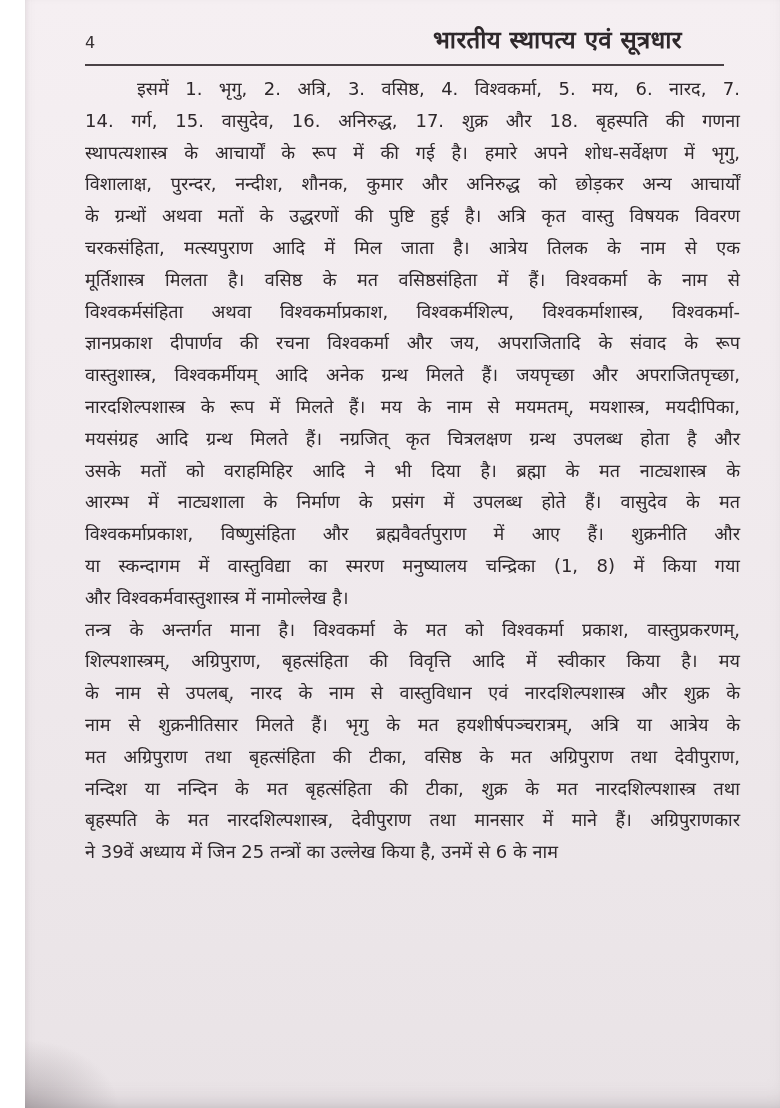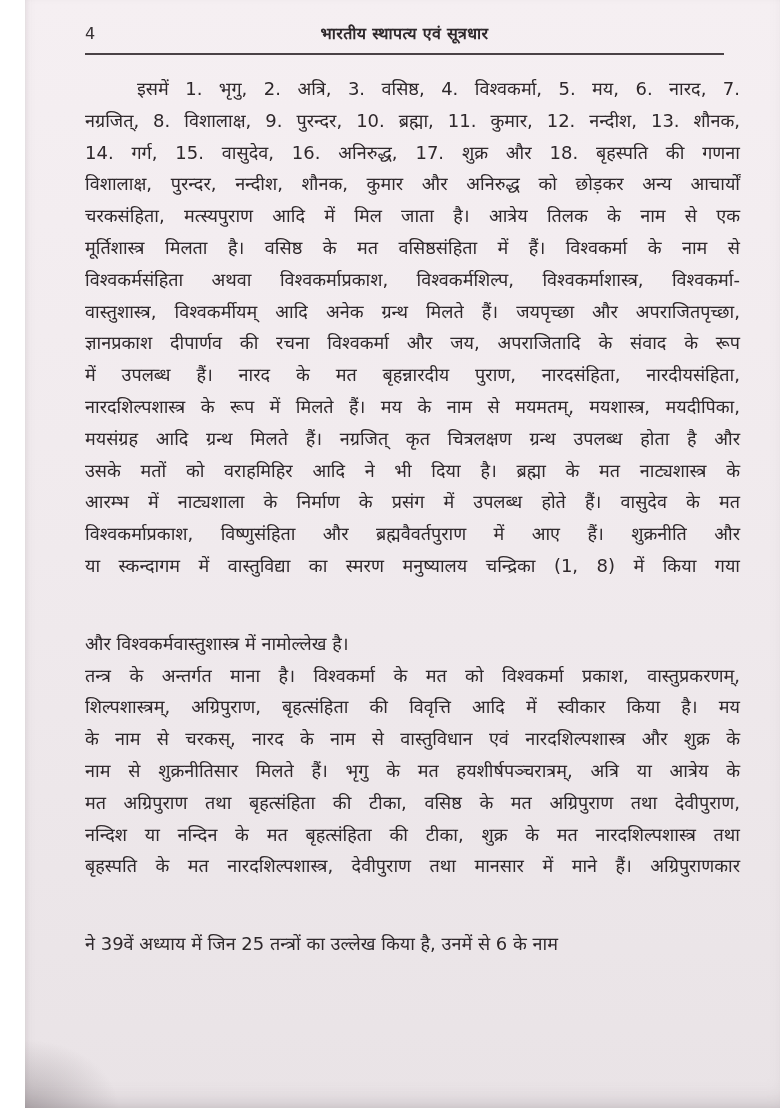--- a/index.html
+++ b/index.html
@@ -48,22 +48,22 @@
     border-bottom: 2px solid #4a4246;
     padding-bottom: 9px;
   }
   .page-number {
     width: 42px;
     font-size: 16px;
     color: #373134;
   }
   .page-title {
     flex: 1;
-    text-align: center;
-    font-size: 16px;
+    text-align: right;
+    font-size: 24px;
     font-weight: bold;
     color: #2e282b;
     letter-spacing: 0.3px;
   }
   .header-spacer {
     width: 42px;
   }
   .body-text {
     position: absolute;
     left: 60px;
@@ -77,56 +77,55 @@
     height: 31.8px;
     text-align: justify;
     text-align-last: justify;
     white-space: normal;
   }
   .line.first {
     text-indent: 52px;
   }
   .line.last {
     text-align-last: left;
-    margin-top: 46px;
   }
 </style>
 </head>
 <body>
 
 <div class="canvas">
   <div class="page">
 
     <div class="page-header">
       <span class="page-number">4</span>
       <span class="page-title">भारतीय स्थापत्य एवं सूत्रधार</span>
       <span class="header-spacer"></span>
     </div>
 
     <div class="body-text" id="text-block">
         <div class="line first">इसमें 1. भृगु, 2. अत्रि, 3. वसिष्ठ, 4. विश्वकर्मा, 5. मय, 6. नारद, 7.</div>
-        <div class="line">नग्रजित्, 8. विशालाक्ष, 9. पुरन्दर, 10. ब्रह्मा, 11. कुमार, 12. नन्दीश, 13. शौनक,</div>
         <div class="line">14. गर्ग, 15. वासुदेव, 16. अनिरुद्ध, 17. शुक्र और 18. बृहस्पति की गणना</div>
+        <div class="line">स्थापत्यशास्त्र के आचार्यों के रूप में की गई है। हमारे अपने शोध-सर्वेक्षण में भृगु,</div>
         <div class="line">विशालाक्ष, पुरन्दर, नन्दीश, शौनक, कुमार और अनिरुद्ध को छोड़कर अन्य आचार्यों</div>
+        <div class="line">के ग्रन्थों अथवा मतों के उद्धरणों की पुष्टि हुई है। अत्रि कृत वास्तु विषयक विवरण</div>
         <div class="line">चरकसंहिता, मत्स्यपुराण आदि में मिल जाता है। आत्रेय तिलक के नाम से एक</div>
         <div class="line">मूर्तिशास्त्र मिलता है। वसिष्ठ के मत वसिष्ठसंहिता में हैं। विश्वकर्मा के नाम से</div>
         <div class="line">विश्वकर्मसंहिता अथवा विश्वकर्माप्रकाश, विश्वकर्मशिल्प, विश्वकर्माशास्त्र, विश्वकर्मा-</div>
+        <div class="line">ज्ञानप्रकाश दीपार्णव की रचना विश्वकर्मा और जय, अपराजितादि के संवाद के रूप</div>
         <div class="line">वास्तुशास्त्र, विश्वकर्मीयम् आदि अनेक ग्रन्थ मिलते हैं। जयपृच्छा और अपराजितपृच्छा,</div>
-        <div class="line">ज्ञानप्रकाश दीपार्णव की रचना विश्वकर्मा और जय, अपराजितादि के संवाद के रूप</div>
-        <div class="line">में उपलब्ध हैं। नारद के मत बृहन्नारदीय पुराण, नारदसंहिता, नारदीयसंहिता,</div>
         <div class="line">नारदशिल्पशास्त्र के रूप में मिलते हैं। मय के नाम से मयमतम्, मयशास्त्र, मयदीपिका,</div>
         <div class="line">मयसंग्रह आदि ग्रन्थ मिलते हैं। नग्रजित् कृत चित्रलक्षण ग्रन्थ उपलब्ध होता है और</div>
         <div class="line">उसके मतों को वराहमिहिर आदि ने भी दिया है। ब्रह्मा के मत नाट्यशास्त्र के</div>
         <div class="line">आरम्भ में नाट्यशाला के निर्माण के प्रसंग में उपलब्ध होते हैं। वासुदेव के मत</div>
         <div class="line">विश्वकर्माप्रकाश, विष्णुसंहिता और ब्रह्मवैवर्तपुराण में आए हैं। शुक्रनीति और</div>
         <div class="line">या स्कन्दागम में वास्तुविद्या का स्मरण मनुष्यालय चन्द्रिका (1, 8) में किया गया</div>
         <div class="line last">और विश्वकर्मवास्तुशास्त्र में नामोल्लेख है।</div>
         <div class="line">तन्त्र के अन्तर्गत माना है। विश्वकर्मा के मत को विश्वकर्मा प्रकाश, वास्तुप्रकरणम्,</div>
         <div class="line">शिल्पशास्त्रम्, अग्रिपुराण, बृहत्संहिता की विवृत्ति आदि में स्वीकार किया है। मय</div>
-        <div class="line">के नाम से चरकस्, नारद के नाम से वास्तुविधान एवं नारदशिल्पशास्त्र और शुक्र के</div>
+        <div class="line">के नाम से उपलब्, नारद के नाम से वास्तुविधान एवं नारदशिल्पशास्त्र और शुक्र के</div>
         <div class="line">नाम से शुक्रनीतिसार मिलते हैं। भृगु के मत हयशीर्षपञ्चरात्रम्, अत्रि या आत्रेय के</div>
         <div class="line">मत अग्रिपुराण तथा बृहत्संहिता की टीका, वसिष्ठ के मत अग्रिपुराण तथा देवीपुराण,</div>
         <div class="line">नन्दिश या नन्दिन के मत बृहत्संहिता की टीका, शुक्र के मत नारदशिल्पशास्त्र तथा</div>
         <div class="line">बृहस्पति के मत नारदशिल्पशास्त्र, देवीपुराण तथा मानसार में माने हैं। अग्रिपुराणकार</div>
         <div class="line last">ने 39वें अध्याय में जिन 25 तन्त्रों का उल्लेख किया है, उनमें से 6 के नाम</div>
       </div>
 
     <div class="corner-shadow"></div>
   </div>
 </div>

